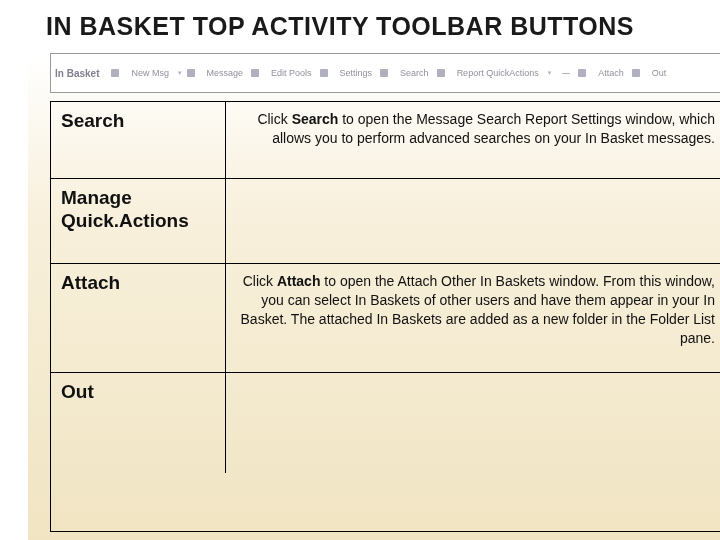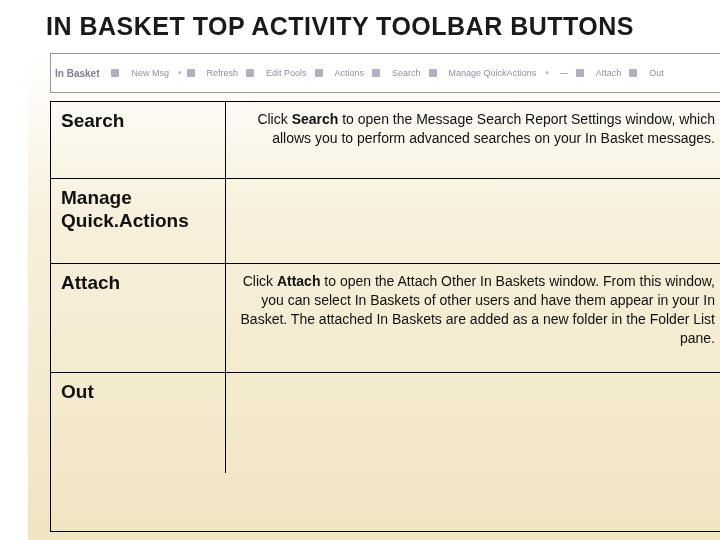--- a/index.html
+++ b/index.html
@@ -126,37 +126,37 @@
 
     <div class="toolbar">
       <span class="toolbar-label">In Basket</span>
       <span class="toolbar-item">
           <span class="tiny-icon"></span>
           <span>New Msg</span>
           <span class="tiny-sep">▾</span>
         </span>
       <span class="toolbar-item">
           <span class="tiny-icon"></span>
-          <span>Refresh</span>
+          <span>Message</span>
         </span>
       <span class="toolbar-item">
           <span class="tiny-icon"></span>
           <span>Edit Pools</span>
         </span>
       <span class="toolbar-item">
           <span class="tiny-icon"></span>
-          <span>Actions</span>
+          <span>Settings</span>
         </span>
       <span class="toolbar-item">
           <span class="tiny-icon"></span>
           <span>Search</span>
         </span>
       <span class="toolbar-item">
           <span class="tiny-icon"></span>
-          <span>Manage QuickActions</span>
+          <span>Report QuickActions</span>
           <span class="tiny-sep">▾</span>
           <span class="tiny-dash"></span>
         </span>
       <span class="toolbar-item">
           <span class="tiny-icon"></span>
           <span>Attach</span>
         </span>
       <span class="toolbar-item">
           <span class="tiny-icon"></span>
           <span>Out</span>

